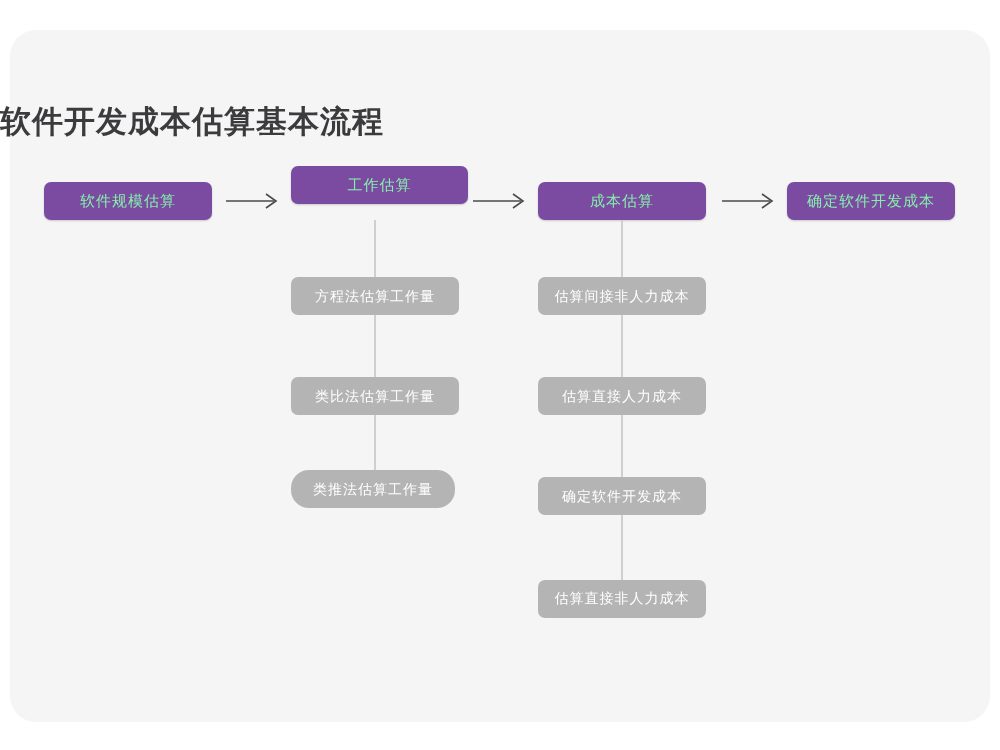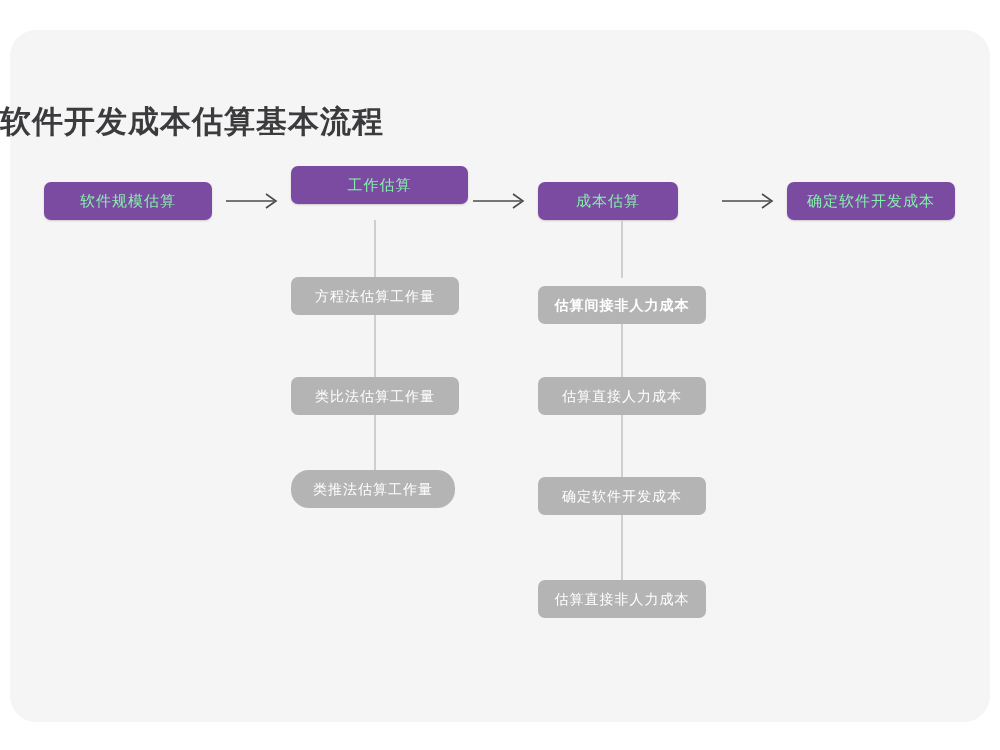--- a/index.html
+++ b/index.html
@@ -65,33 +65,33 @@
 
   .node.secondary {
     background: #b4b4b4;
     color: #ffffff;
     font-size: 14px;
   }
 
   
   #n-scale   { left: 44px;  top: 182px; width: 168px; }
   #n-work    { left: 291px; top: 166px; width: 177px; }
-  #n-cost    { left: 538px; top: 182px; width: 140px; }
+  #n-cost    { left: 538px; top: 182px; width: 168px; }
   #n-final   { left: 787px; top: 182px; width: 168px; }
 
   
   #s-l1 { left: 291px; top: 277px; width: 168px; }
   #s-l2 { left: 291px; top: 377px; width: 168px; }
   #s-l3 { left: 291px; top: 470px; width: 164px; border-radius: 18px; }
 
   
-  #s-r1 { left: 538px; top: 286px; width: 168px; font-weight: bold; }
+  #s-r1 { left: 538px; top: 277px; width: 168px; }
   #s-r2 { left: 538px; top: 377px; width: 168px; }
   #s-r3 { left: 538px; top: 477px; width: 168px; }
-  #s-r4 { left: 538px; top: 580px; width: 168px; }
+  #s-r4 { left: 538px; top: 580px; width: 168px; font-family: Liberation Serif, serif; }
 
   
   .arrow {
     position: absolute;
     top: 191px;
     width: 56px;
     height: 20px;
   }
   #a1 { left: 226px; }
   #a2 { left: 473px; }

